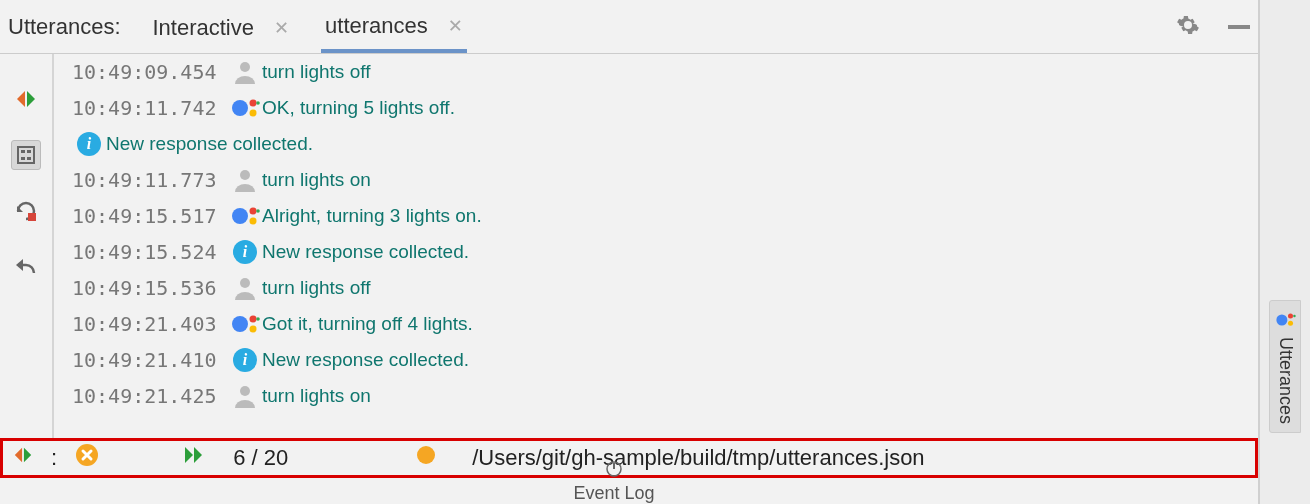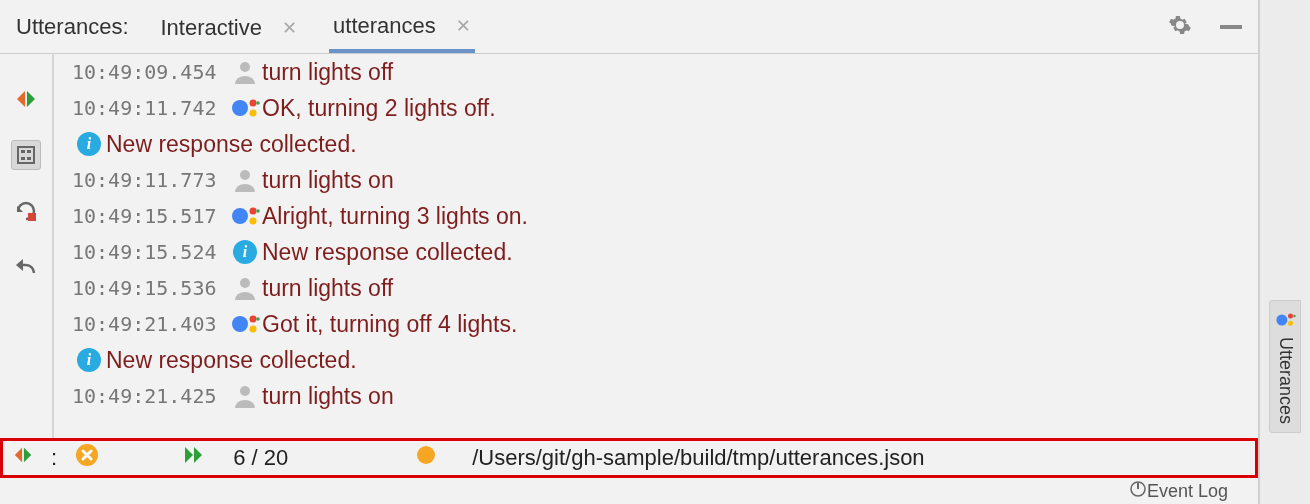--- a/index.html
+++ b/index.html
@@ -2,45 +2,45 @@
 <html><head>
 <meta charset="utf-8">
 <style>
   * { box-sizing: border-box; margin: 0; padding: 0; }
   html, body { width: 1310px; height: 504px; font-family: -apple-system, "Helvetica Neue", Arial, sans-serif; background: #f2f2f2; overflow: hidden; }
   .app { display: flex; height: 100%; }
   .main { flex: 1; display: flex; flex-direction: column; border-right: 2px solid #d0d0d0; background: #f2f2f2; }
   .side { width: 50px; background: #ececec; display: flex; flex-direction: column; align-items: center; padding-top: 300px; }
   .side-tab { writing-mode: vertical-rl; font-size: 18px; color: #333; display: flex; align-items: center; gap: 6px; padding: 8px 4px; background: #ddd; border: 1px solid #ccc; border-radius: 3px 0 0 3px; }
   
-  .header { display: flex; align-items: center; height: 54px; border-bottom: 1px solid #ccc; padding: 0 16px; gap: 28px; }
+  .header { display: flex; align-items: center; height: 54px; border-bottom: 1px solid #ccc; padding: 0 8px; gap: 28px; }
   .header-title { font-size: 22px; color: #333; }
   .tab { font-size: 22px; color: #333; padding: 12px 4px 10px; display: flex; align-items: center; gap: 20px; }
   .tab.active { border-bottom: 4px solid #6b93c8; }
   .tab-close { color: #aaa; font-size: 18px; }
   .header-spacer { flex: 1; }
   .gear { color: #888; }
   .minimize { width: 22px; height: 4px; background: #888; }
   
   .body { flex: 1; display: flex; overflow: hidden; }
   .gutter { width: 52px; display: flex; flex-direction: column; align-items: center; padding-top: 30px; gap: 26px; }
   .gutter .btn { width: 30px; height: 30px; display: flex; align-items: center; justify-content: center; border-radius: 3px; }
   .gutter .btn.sel { background: #d8d8d8; border: 1px solid #bbb; }
   .log { flex: 1; border-left: 2px solid #d5d5d5; padding: 8px 0 0 18px; overflow: hidden; position: relative; }
   .log-inner { position: relative; top: -8px; }
   .row { display: flex; align-items: center; height: 36px; }
   .ts { font-family: "Menlo", "Consolas", monospace; font-size: 20px; color: #777; width: 156px; flex-shrink:0;}
   .ico { width: 34px; display: flex; align-items: center; justify-content: center; flex-shrink:0;}
-  .msg { font-size: 23px; color: #7f1d1d; }
+  .msg { font-size: 19px; color: #0f766e; }
   
   .footer { height: 40px; border: 3px solid #d80000; display: flex; align-items: center; padding: 0 10px; gap: 18px; font-size: 22px; color: #222; }
   .footer .sep { width:4px; }
   .footer .counter { margin-left: 10px; }
   .footer .path { margin-left: 18px; }
-  .bottom { height: 26px; display:flex; justify-content:flex-end; align-items:center; padding-right: 30px; font-size:18px; color:#555; }
+  .bottom { height: 26px; display:flex; justify-content:flex-end; align-items:center; padding-right: 30px; font-size:18px; color:#555; flex-direction:column;}
   .info-icon { width:24px;height:24px;border-radius:50%;background:#29abe2;color:#fff;font-weight:bold;font-size:16px;display:flex;align-items:center;justify-content:center;font-style:italic;font-family:Georgia,serif;}
 </style>
 </head>
 <body>
 
 <div class="app">
   <div class="main">
 
     <div class="header">
       <span class="header-title">Utterances:</span>
@@ -110,21 +110,21 @@
             <div class="row">
               <span class="ts">10:49:11.742</span>
               <span class="ico">
                 <svg width="30" height="26" viewBox="0 0 30 26">
                   <circle cx="10" cy="13" r="8" fill="#4285f4"></circle>
                   <circle cx="23" cy="8" r="3.5" fill="#ea4335"></circle>
                   <circle cx="23" cy="18" r="3.5" fill="#fbbc05"></circle>
                   <circle cx="28" cy="8" r="1.8" fill="#34a853"></circle>
                 </svg>
               </span>
-              <span class="msg">OK, turning 2 lights off.</span>
+              <span class="msg">OK, turning 5 lights off.</span>
             </div>
             <div class="row">
               <span class="ico">
                 <div class="info-icon">i</div>
               </span>
               <span class="msg">New response collected.</span>
             </div>
             <div class="row">
               <span class="ts">10:49:11.773</span>
               <span class="ico">
@@ -170,20 +170,21 @@
                 <svg width="30" height="26" viewBox="0 0 30 26">
                   <circle cx="10" cy="13" r="8" fill="#4285f4"></circle>
                   <circle cx="23" cy="8" r="3.5" fill="#ea4335"></circle>
                   <circle cx="23" cy="18" r="3.5" fill="#fbbc05"></circle>
                   <circle cx="28" cy="8" r="1.8" fill="#34a853"></circle>
                 </svg>
               </span>
               <span class="msg">Got it, turning off 4 lights.</span>
             </div>
             <div class="row">
+              <span class="ts">10:49:21.410</span>
               <span class="ico">
                 <div class="info-icon">i</div>
               </span>
               <span class="msg">New response collected.</span>
             </div>
             <div class="row">
               <span class="ts">10:49:21.425</span>
               <span class="ico">
                 <svg width="28" height="28" viewBox="0 0 28 28">
                   <circle cx="14" cy="9" r="5" fill="#bbb"></circle>

